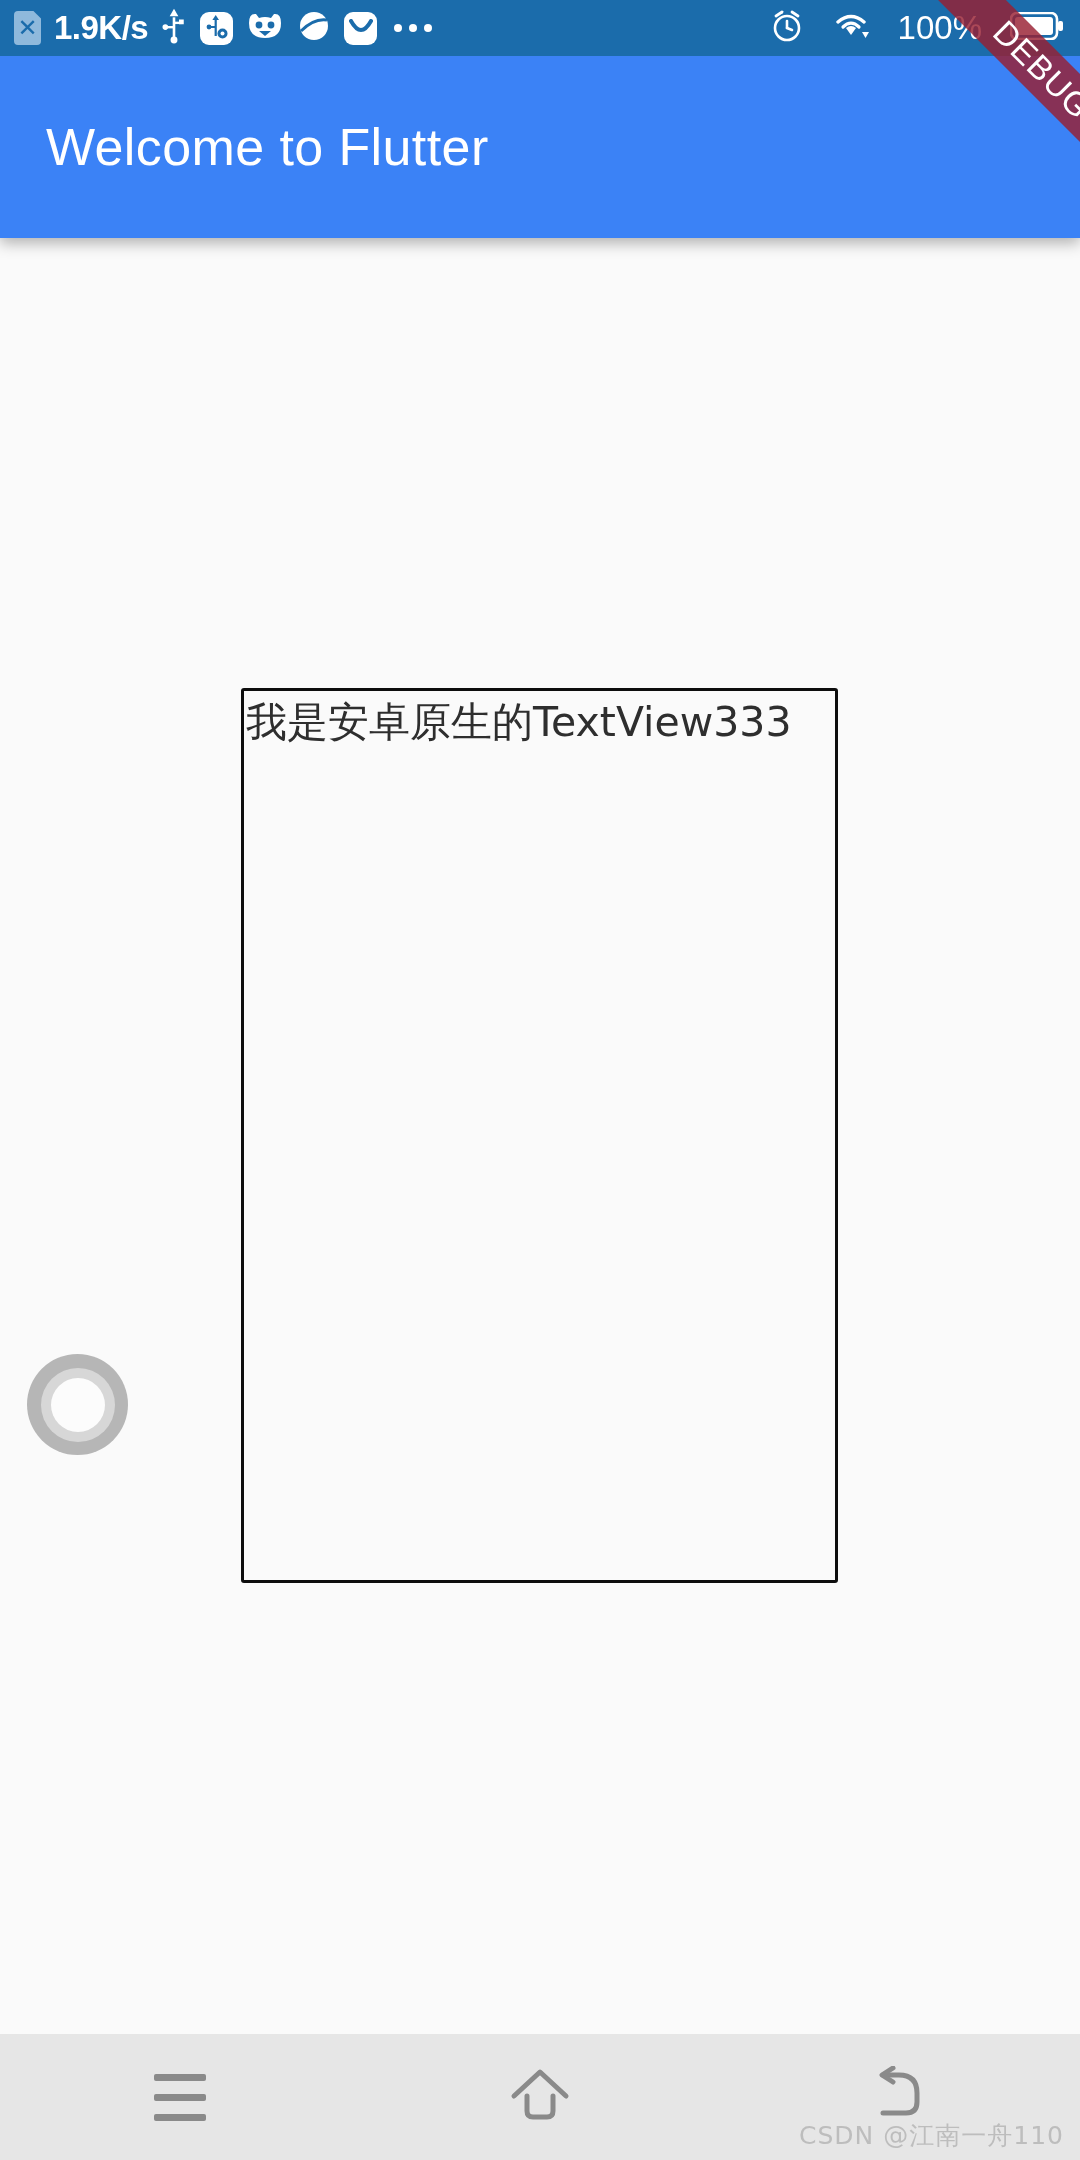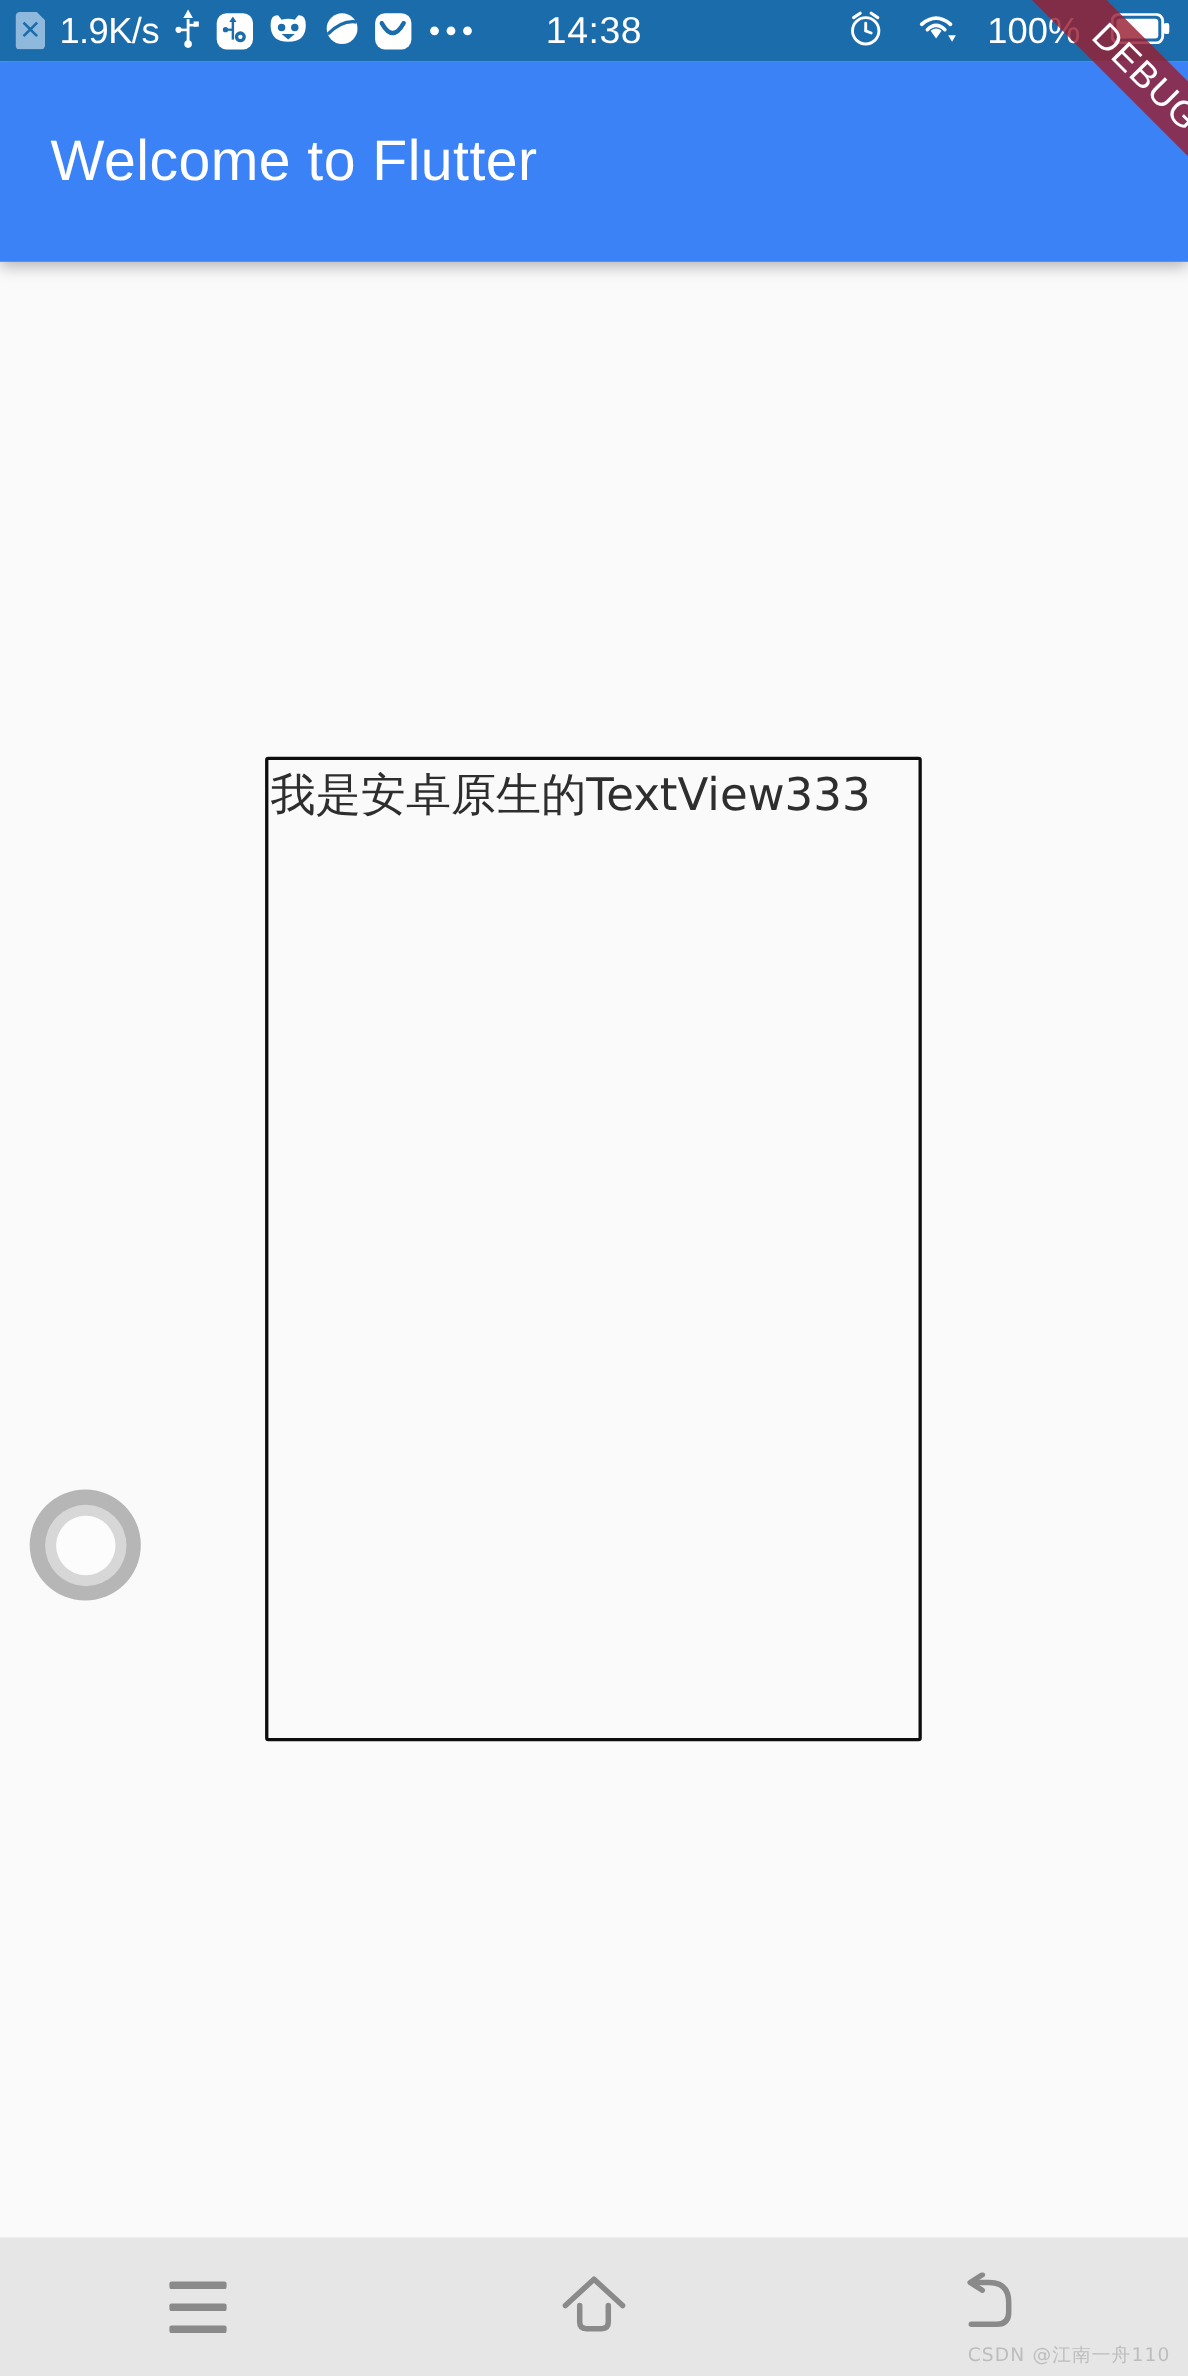--- a/index.html
+++ b/index.html
@@ -14,21 +14,21 @@
   
   .statusbar{
     position:absolute; left:0; top:0; width:1080px; height:56px;
     background:#1b6cab; color:#fff;
     display:flex; align-items:center; z-index:30;
   }
   .sb-left{ display:flex; align-items:center; gap:13px; padding-left:14px; }
   .sb-center{ position:absolute; left:0; right:0; text-align:center; pointer-events:none; }
   .sb-time{ font-size:34px; letter-spacing:0.5px; }
   .sb-right{ margin-left:auto; display:flex; align-items:center; gap:28px; padding-right:16px; }
-  .sb-speed{ font-size:33px; letter-spacing:-0.5px; }
+  .sb-speed{ font-size:33px; letter-spacing:-0.5px;font-weight:bold; }
   .sb-batt-text{ font-size:33px; }
   .dots{ display:flex; gap:7px; align-items:center; padding:0 4px;}
   .dots i{ width:8px; height:8px; border-radius:50%; background:#fff; display:block;}
 
   .ic{ display:block; }
   .ic-simx{
     width:27px; height:34px; background:#8fb9dc; border-radius:4px 4px 4px 4px;
     position:relative; clip-path: polygon(0 0, 72% 0, 100% 22%, 100% 100%, 0 100%);
     display:flex; align-items:center; justify-content:center;
     font-size:24px; color:#1b6cab; font-weight:bold; line-height:1;
@@ -109,21 +109,21 @@
   }
   .nav-btn{
     flex:1; height:126px;
     display:flex; align-items:center; justify-content:center;
   }
   .menu-icon{ width:52px; display:flex; flex-direction:column; gap:13px; }
   .menu-icon span{ display:block; height:7px; background:#8a8a8a; border-radius:2px; }
 
   .watermark{
     position:absolute; right:16px; bottom:8px;
-    font-size:17px; color:#bdbdbd; letter-spacing:1px;
+    font-size:25px; color:#bdbdbd; letter-spacing:1px;
     font-family:"DejaVu Sans","Liberation Sans",sans-serif;
     z-index:25;
   }
 </style>
 </head>
 <body>
 
 <div id="screen">
 
   <div class="statusbar">
@@ -183,23 +183,20 @@
         </svg>
       </span>
 
       <span class="dots">
         <i></i>
           <i></i>
           <i></i>
       </span>
     </div>
 
-    <div class="sb-center">
-      <span class="sb-time">14:38</span>
-    </div>
 
     <div class="sb-right">
       <span class="ic">
         <svg width="34" height="34" viewBox="0 0 34 34">
           <circle cx="17" cy="19" r="12" stroke="#ffffff" stroke-width="2.6" fill="none"></circle>
           <line x1="17" y1="19" x2="17" y2="12" stroke="#ffffff" stroke-width="2.6" stroke-linecap="round"></line>
           <line x1="17" y1="19" x2="22" y2="21" stroke="#ffffff" stroke-width="2.6" stroke-linecap="round"></line>
           <line x1="6" y1="7" x2="12" y2="3" stroke="#ffffff" stroke-width="2.8" stroke-linecap="round"></line>
           <line x1="28" y1="7" x2="22" y2="3" stroke="#ffffff" stroke-width="2.8" stroke-linecap="round"></line>
         </svg>

